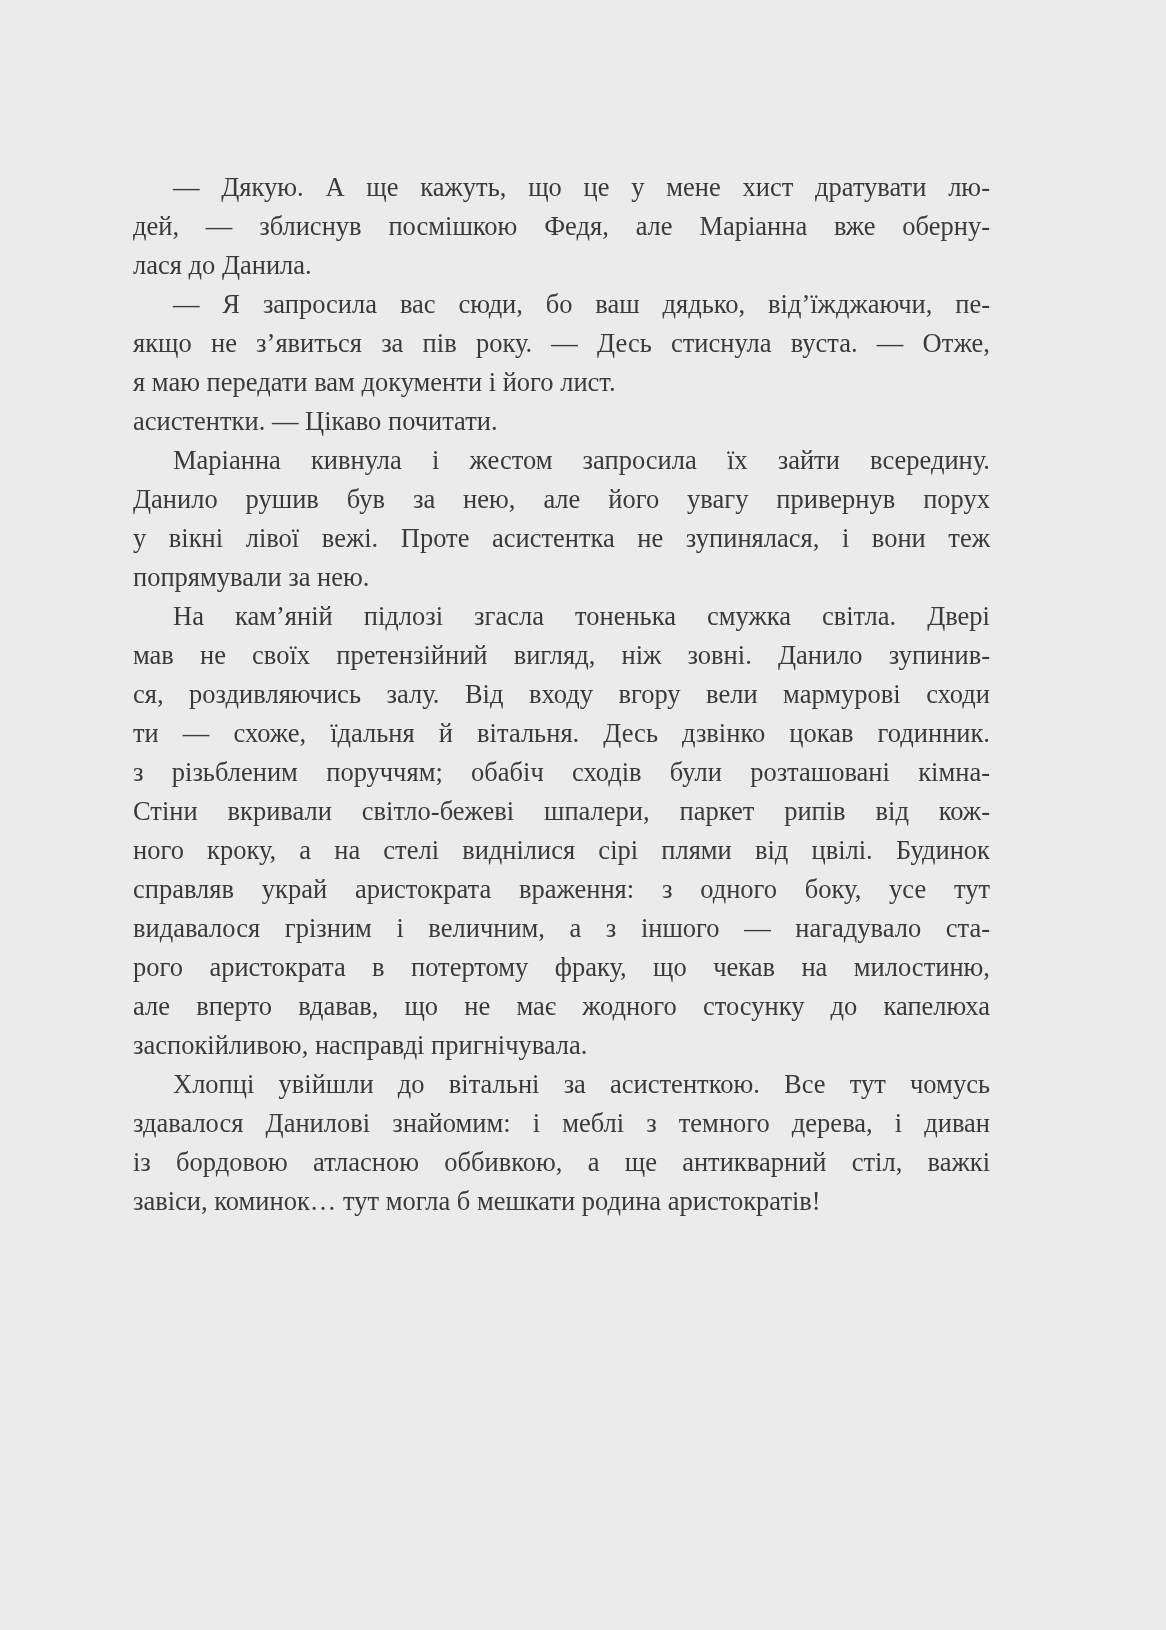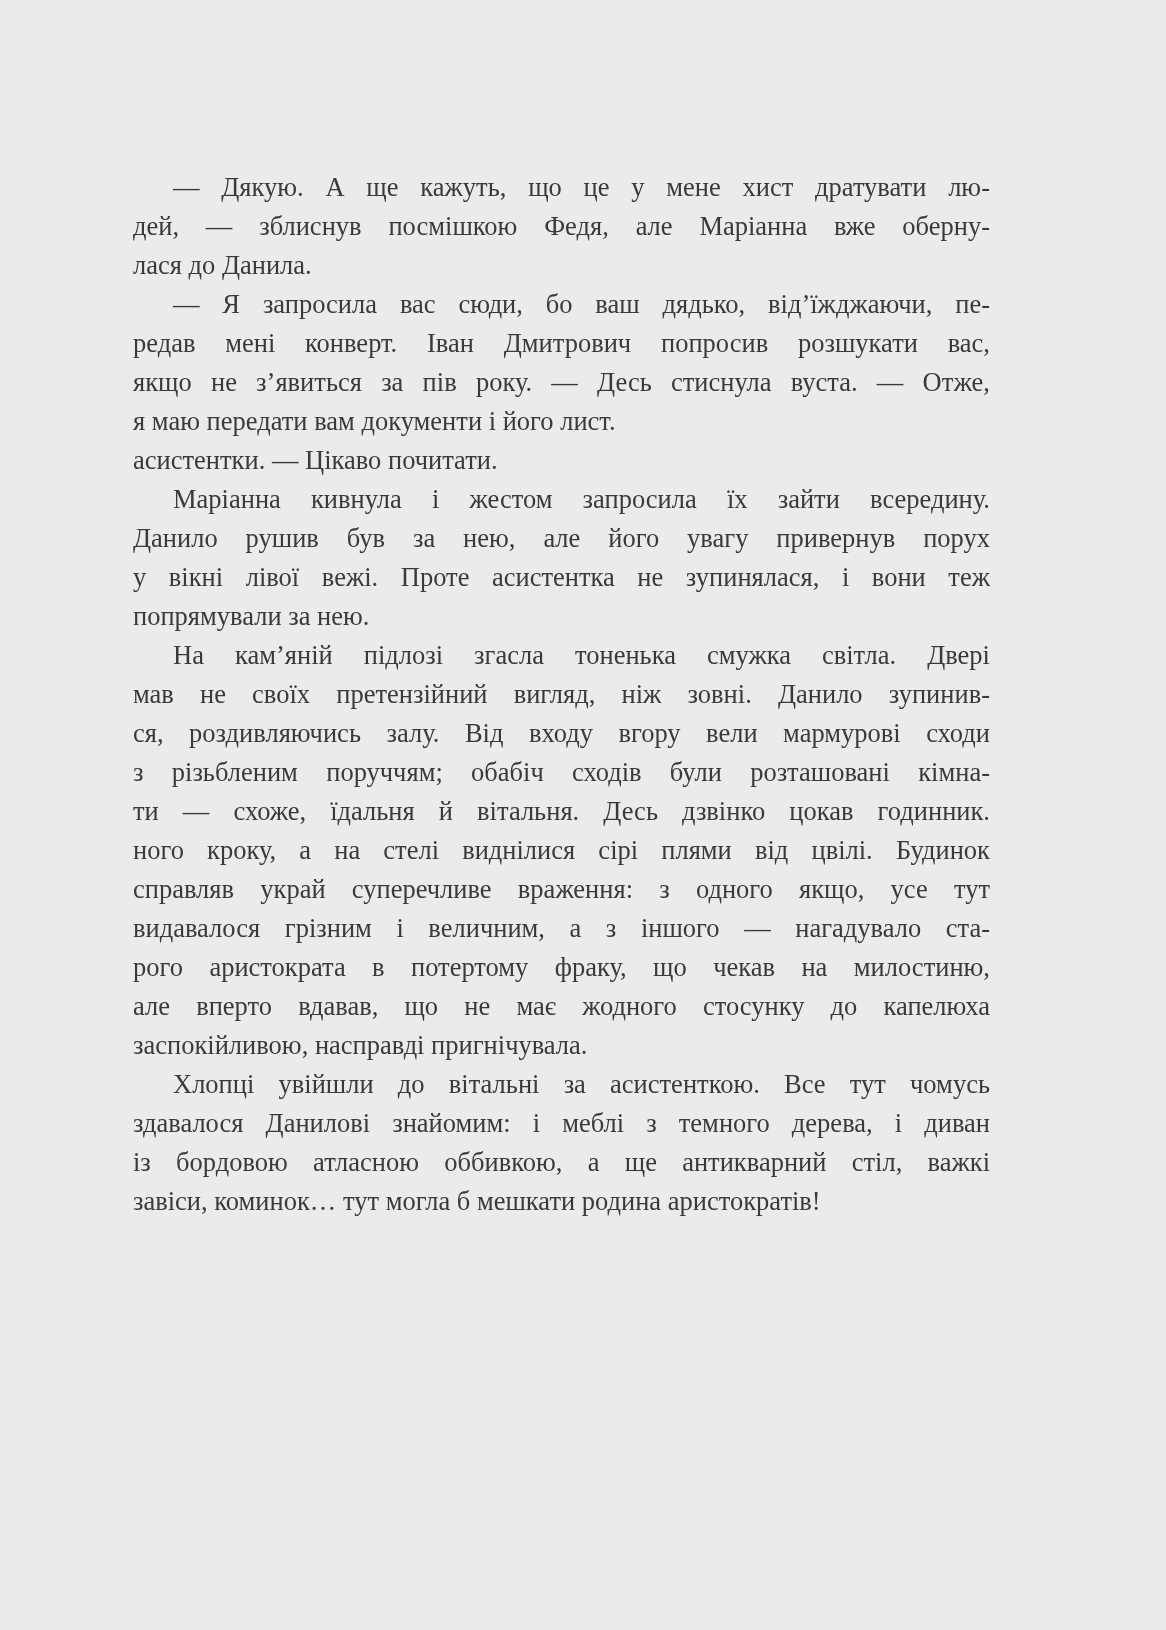--- a/index.html
+++ b/index.html
@@ -47,41 +47,41 @@
 <div class="page">
 
   <div class="text-block">
       <div class="paragraph">
         <div class="line para-first">— Дякую. А ще кажуть, що це у мене хист дратувати лю-</div>
         <div class="line">дей, — зблиснув посмішкою Федя, але Маріанна вже оберну-</div>
         <div class="line para-last">лася до Данила.</div>
       </div>
       <div class="paragraph">
         <div class="line para-first">— Я запросила вас сюди, бо ваш дядько, від’їжджаючи, пе-</div>
-        <div class="line">редав мені конверт. Іван Дмитрович попросив розшукати вас,</div>
         <div class="line">якщо не з’явиться за пів року. — Десь стиснула вуста. — Отже,</div>
         <div class="line para-last">я маю передати вам документи і його лист.</div>
       </div>
       <div class="paragraph">
         <div class="line para-last">асистентки. — Цікаво почитати.</div>
       </div>
       <div class="paragraph">
         <div class="line para-first">Маріанна кивнула і жестом запросила їх зайти всередину.</div>
         <div class="line">Данило рушив був за нею, але його увагу привернув порух</div>
         <div class="line">у вікні лівої вежі. Проте асистентка не зупинялася, і вони теж</div>
         <div class="line para-last">попрямували за нею.</div>
       </div>
       <div class="paragraph">
         <div class="line para-first">На кам’яній підлозі згасла тоненька смужка світла. Двері</div>
         <div class="line">мав не своїх претензійний вигляд, ніж зовні. Данило зупинив-</div>
         <div class="line">ся, роздивляючись залу. Від входу вгору вели мармурові сходи</div>
+        <div class="line">ти — схоже, їдальня й вітальня. Десь дзвінко цокав годинник.</div>
         <div class="line">з різьбленим поруччям; обабіч сходів були розташовані кімна-</div>
-        <div class="line">ти — схоже, їдальня й вітальня. Десь дзвінко цокав годинник.</div>
+        <div class="line">Стіни вкривали світло-бежеві шпалери, паркет рипів від кож-</div>
         <div class="line">ного кроку, а на стелі виднілися сірі плями від цвілі. Будинок</div>
-        <div class="line">справляв украй суперечливе враження: з одного якщо, усе тут</div>
+        <div class="line">справляв украй аристократа враження: з одного боку, усе тут</div>
         <div class="line">видавалося грізним і величним, а з іншого — нагадувало ста-</div>
         <div class="line">рого аристократа в потертому фраку, що чекав на милостиню,</div>
         <div class="line">але вперто вдавав, що не має жодного стосунку до капелюха</div>
         <div class="line para-last">заспокійливою, насправді пригнічувала.</div>
       </div>
       <div class="paragraph">
         <div class="line para-first">Хлопці увійшли до вітальні за асистенткою. Все тут чомусь</div>
         <div class="line">здавалося Данилові знайомим: і меблі з темного дерева, і диван</div>
         <div class="line">із бордовою атласною оббивкою, а ще антикварний стіл, важкі</div>
         <div class="line para-last">завіси, коминок… тут могла б мешкати родина аристократів!</div>

